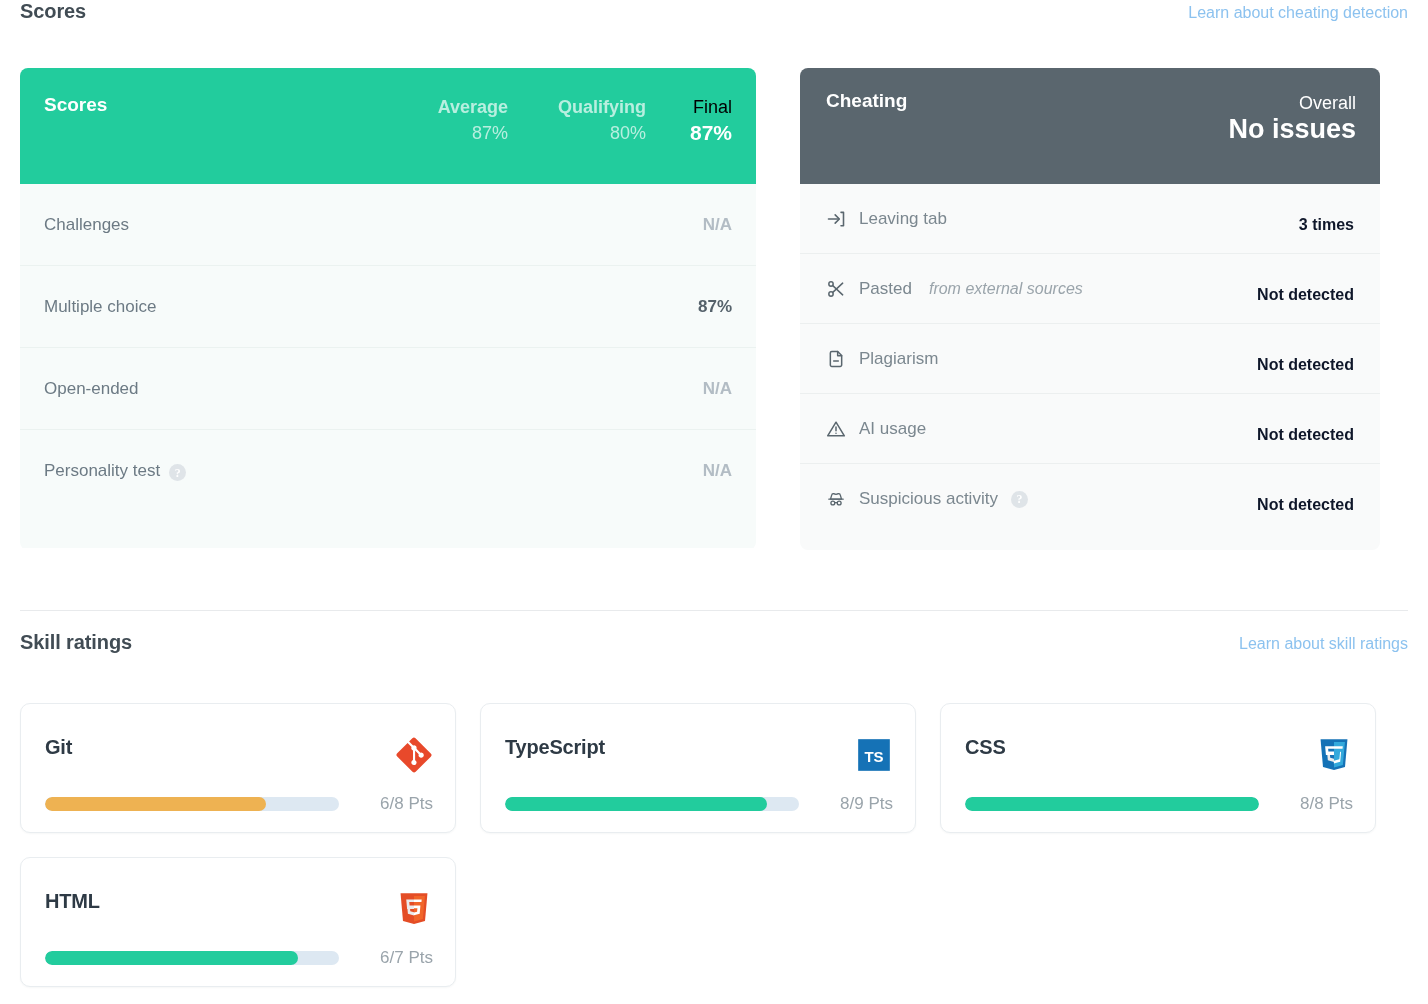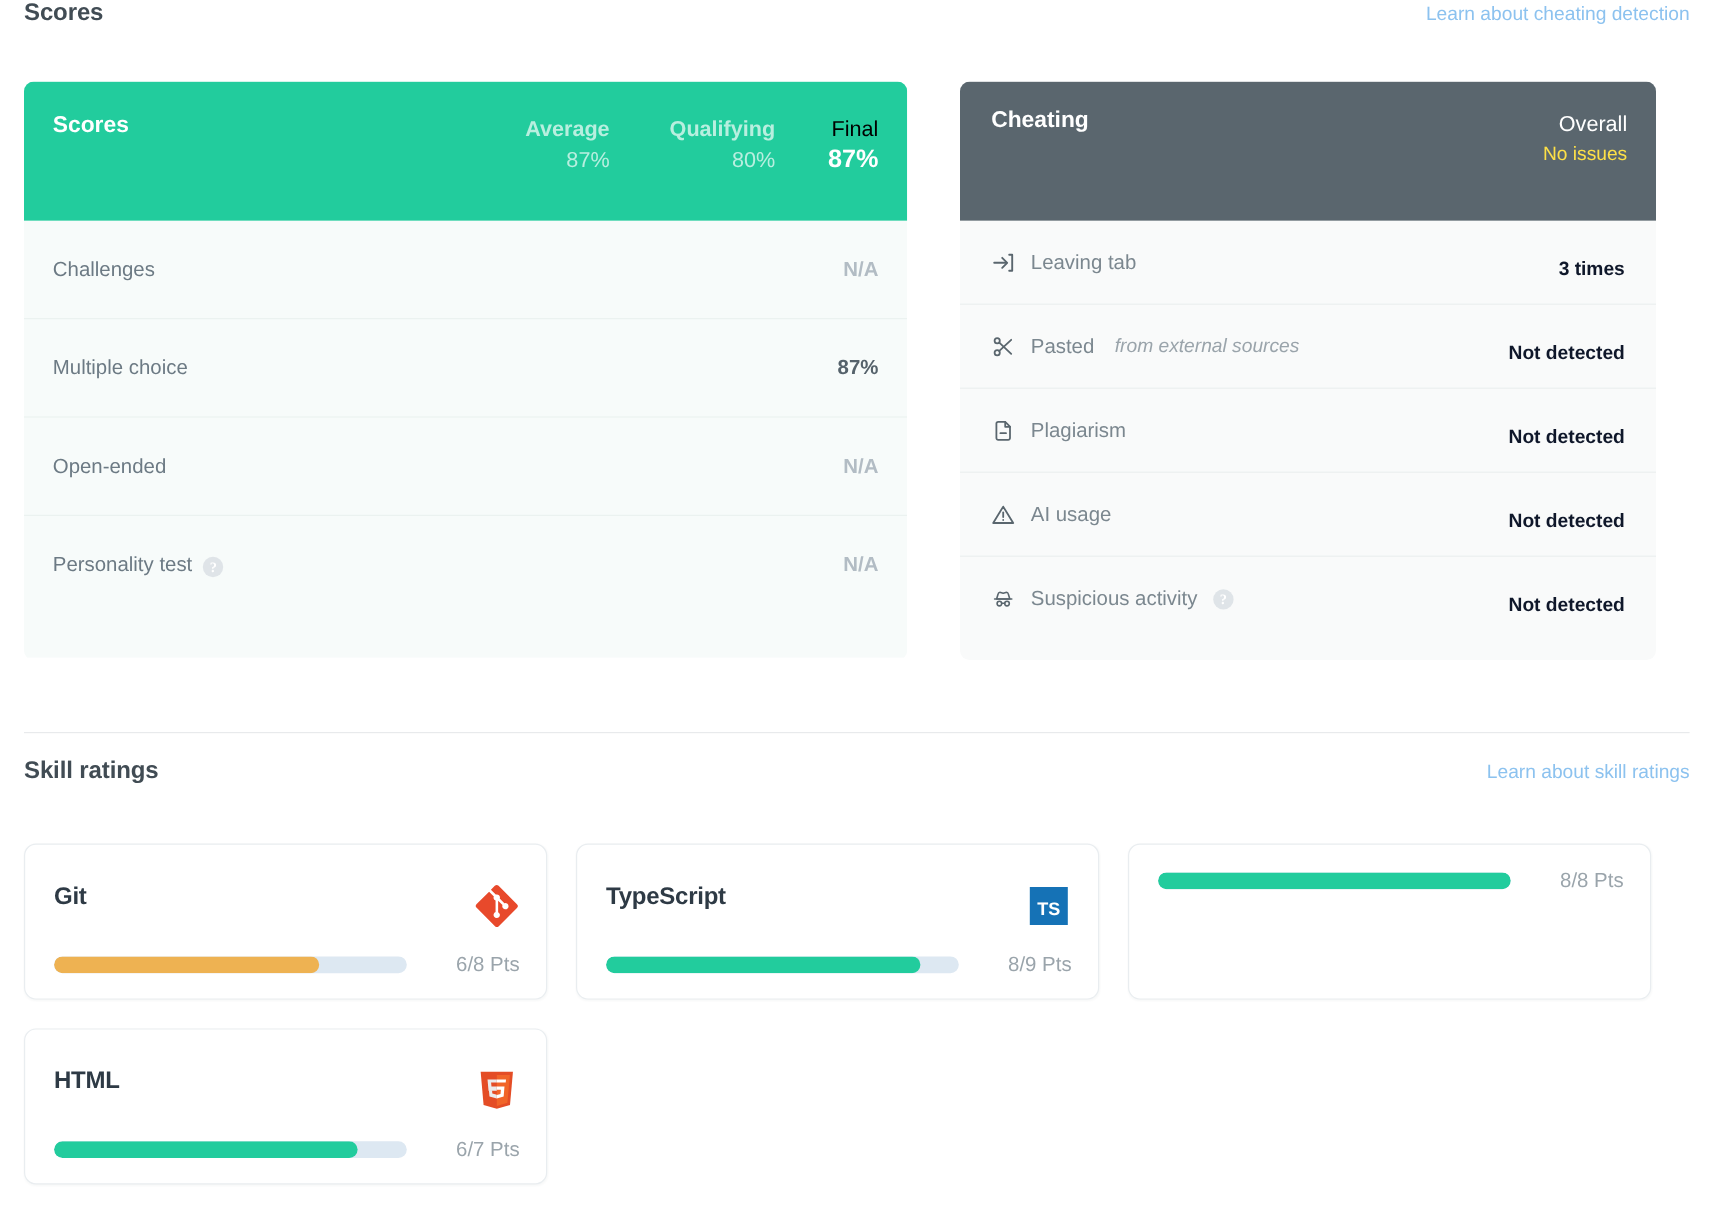--- a/index.html
+++ b/index.html
@@ -151,23 +151,23 @@
   }
   .cheating-overall { text-align: right; line-height: 26px; }
   .cheating-overall .ov-name {
     display: block;
     font-size: 18px;
     color: #ffffff;
     font-weight: normal;
   }
   .cheating-overall .ov-val {
     display: block;
-    font-size: 16px;
-    color: #fde047;
-    font-weight: normal;
+    font-size: 27px;
+    color: #ffffff;
+    font-weight: bold;
   }
 
   .cheating-body { background: #f9fafa; padding-bottom: 16px; }
   .cheat-row {
     display: flex;
     align-items: center;
     justify-content: space-between;
     height: 70px;
     padding: 0 26px;
     border-bottom: 1px solid #ecefef;
@@ -439,20 +439,33 @@
       </div>
       <div class="skill-bottom">
         <div class="bar-track" style="background: rgb(221, 232, 242);">
           <div class="bar-fill" style="width: 89%; background: rgb(34, 204, 157);"></div>
         </div>
         <div class="skill-pts">8/9 Pts</div>
       </div>
     </div>
 
     <div class="skill-card">
+      <div class="skill-top">
+        <div class="skill-name">CSS</div>
+        <svg class="skill-logo" viewBox="0 0 48 48">
+          <path d="M7 4h34l-3.1 35L24 43l-13.9-4z" fill="#1572b6"></path>
+          <path d="M24 7.5v32.4l11.2-3.2L37.8 7.5z" fill="#33a9dc"></path>
+          <path d="M24 19.6H16.9l-.3-3.4H24V12.9H12.8l1 11.1H24z" fill="#ffffff"></path>
+          <path d="M24 28.6l-.1.1-4.7-1.3-.3-3.4h-3.3l.6 6.7 7.7 2.1h.1z" fill="#ebebeb"></path>
+          <path d="M35.2 19.6H24v-3.4h7.8l.3-3.3H24v-3.3h11.9l-.1 1.2z" fill="#ffffff" opacity="0"></path>
+          <path d="M31.7 19.6l-.5 5.6-.4 4.3-7 1.9v3.4l8-2.2.1-.7.9-10.3.1-1z" fill="#ffffff"></path>
+          <path d="M35.3 12.9H24v3.3h7.7l.2-3.3z" fill="#ffffff" opacity="0"></path>
+          <path d="M24 12.9v3.3h10.8l.3-3.3z" fill="#ffffff"></path>
+        </svg>
+      </div>
       <div class="skill-bottom">
         <div class="bar-track" style="background: rgb(221, 232, 242);">
           <div class="bar-fill" style="width: 100%; background: rgb(34, 204, 157);"></div>
         </div>
         <div class="skill-pts">8/8 Pts</div>
       </div>
     </div>
 
     <div class="skill-card">
       <div class="skill-top">

